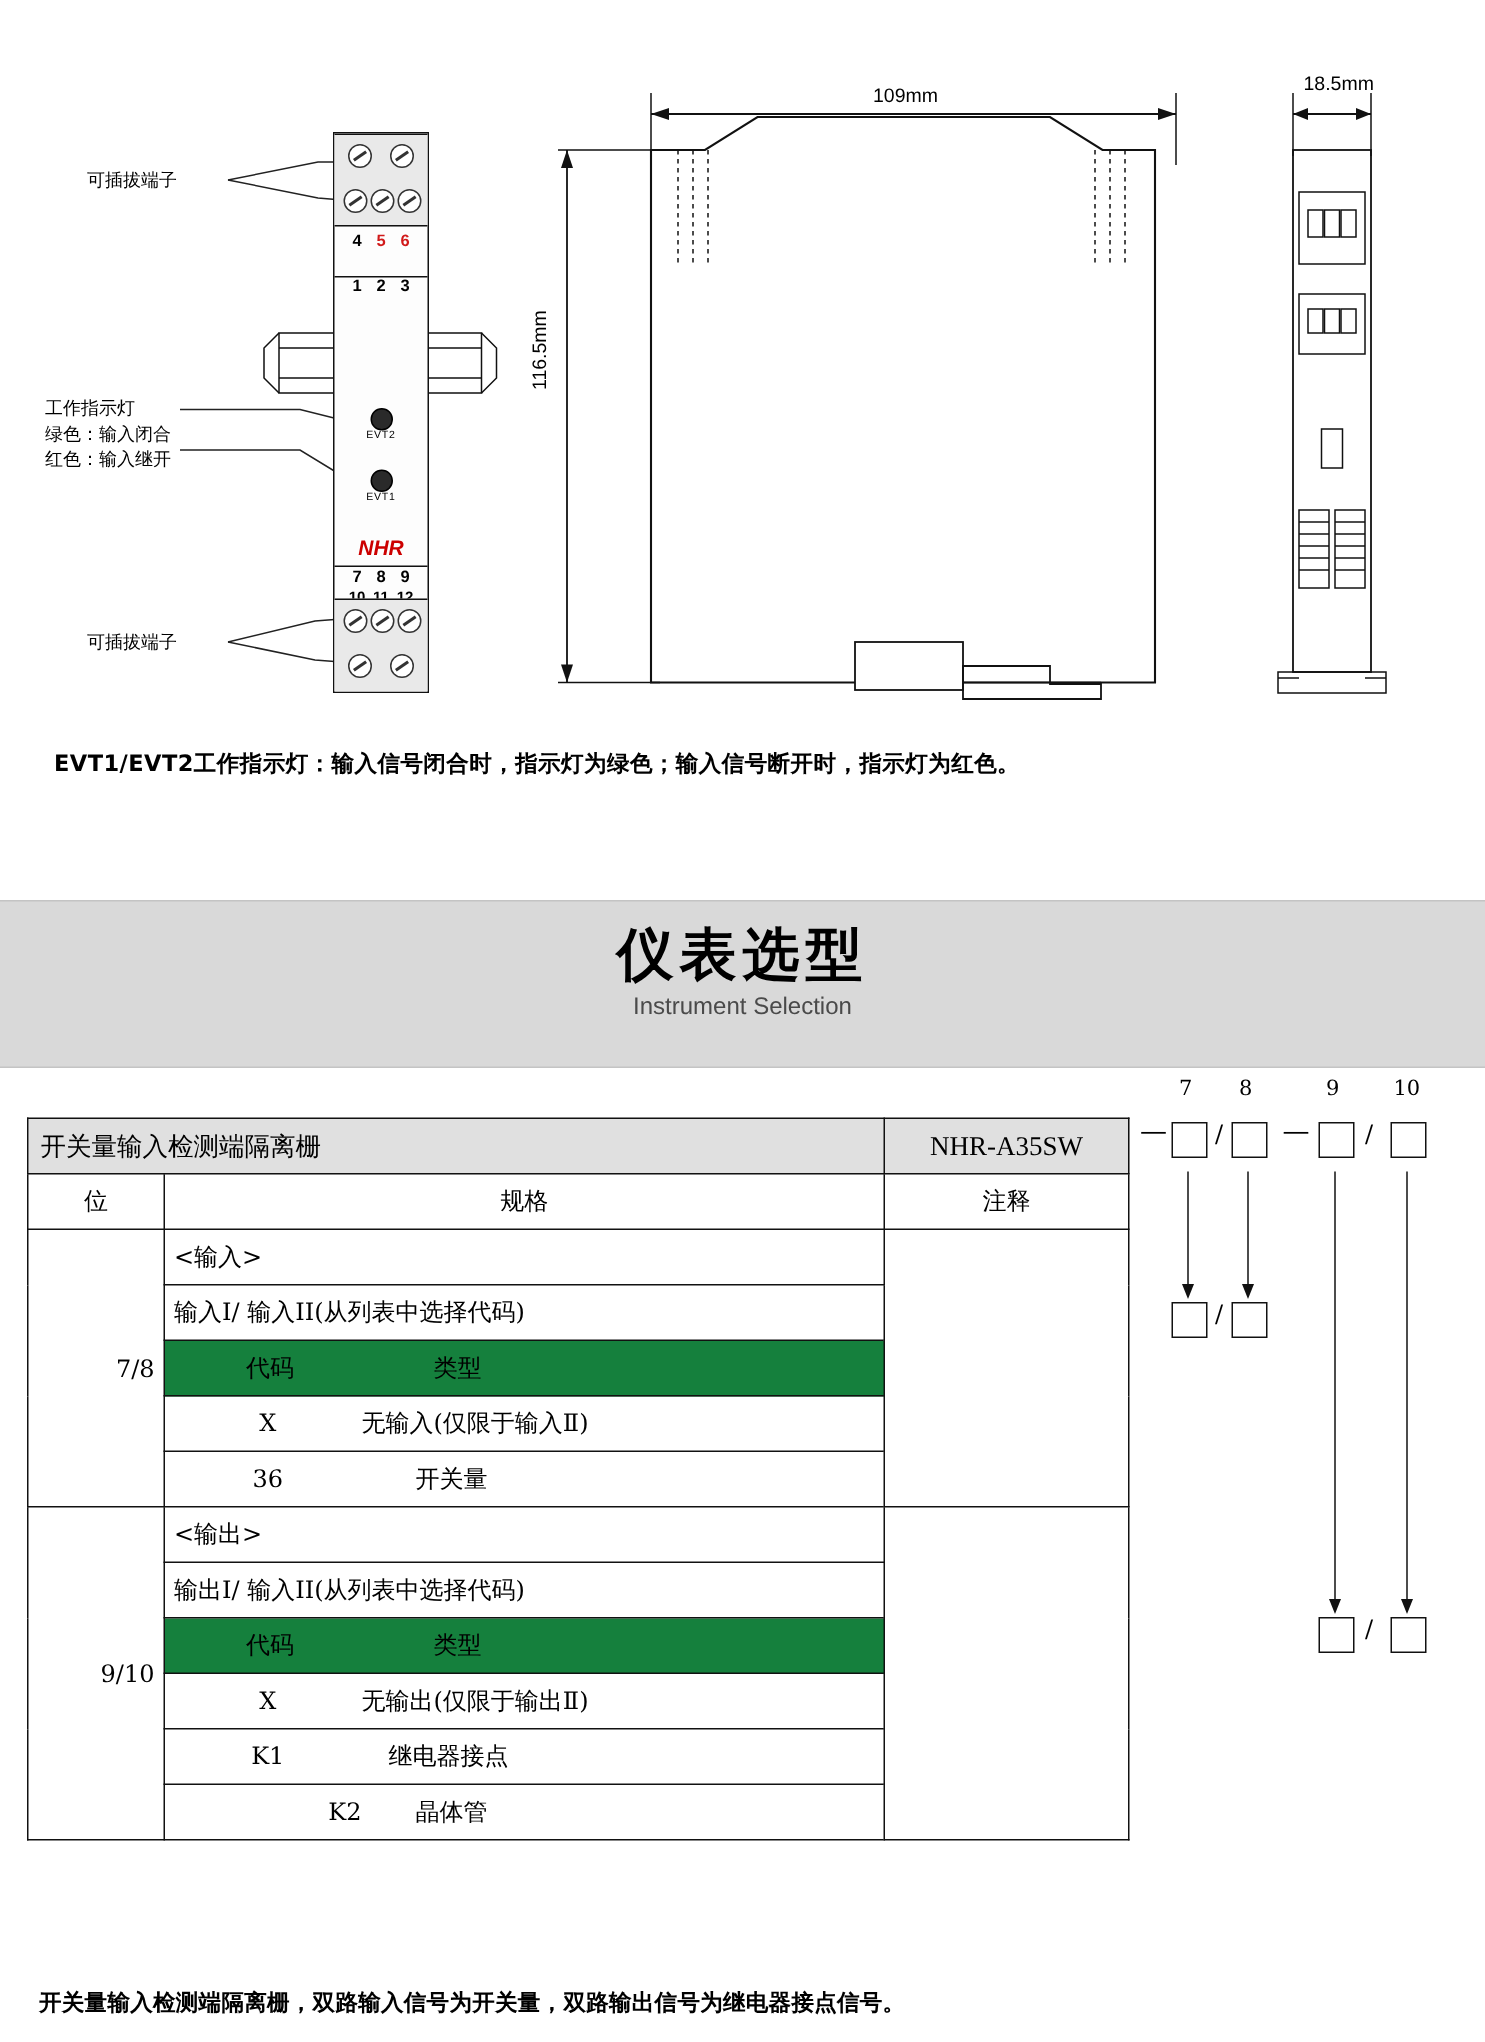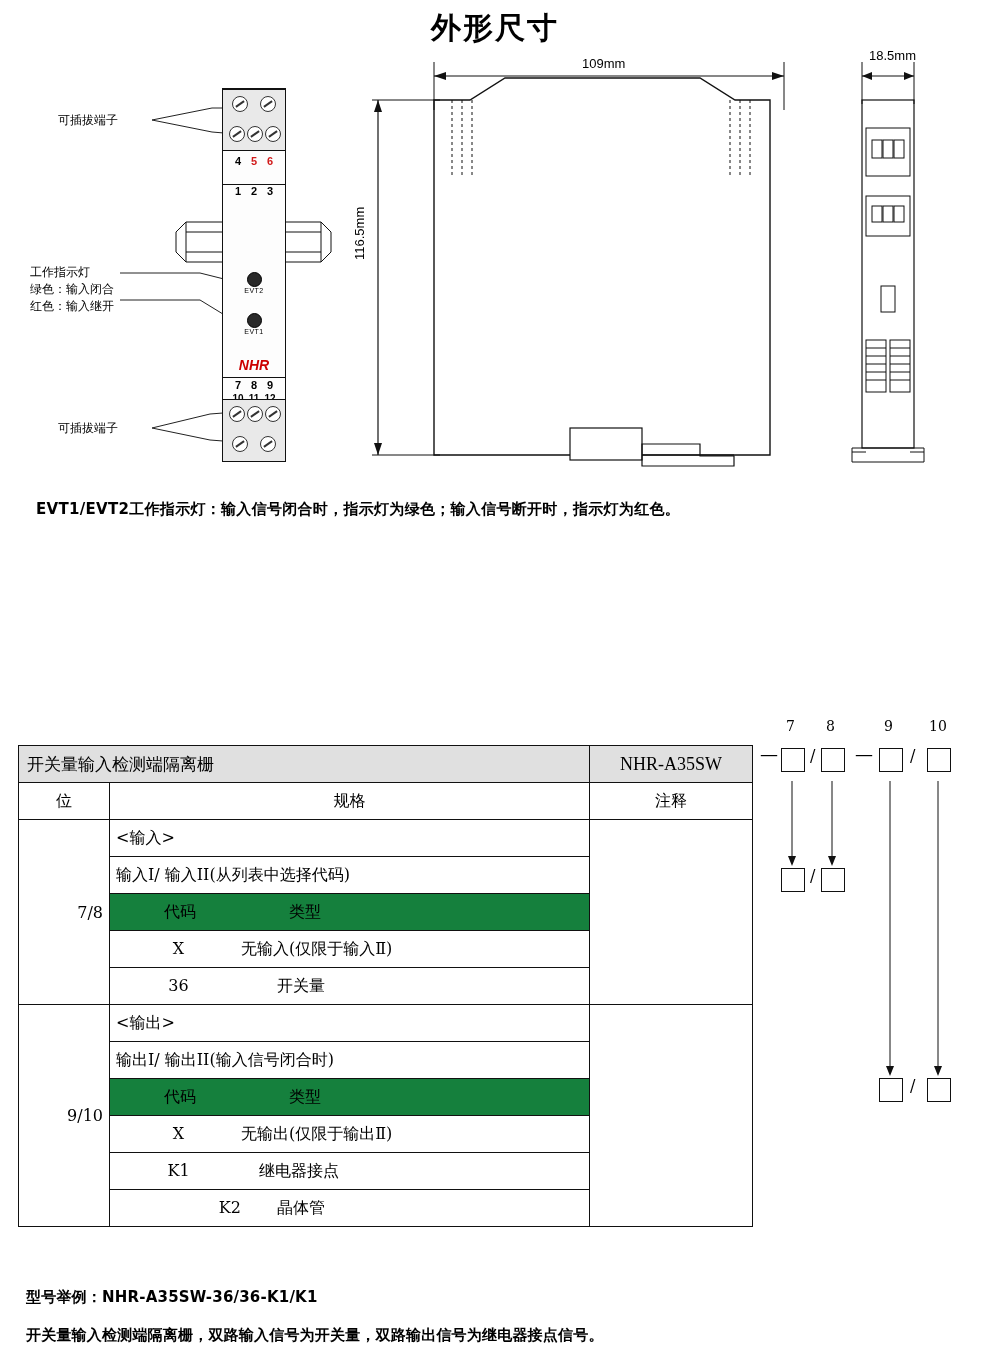--- a/index.html
+++ b/index.html
@@ -224,21 +224,20 @@
   }
   .f1 { top: 1248px; }
   .f2 { top: 1288px; }
   .f3 { top: 1326px; }
 </style>
 </head>
 <body>
 
 <div class="page">
 
-  <div class="title-dim">外形尺寸</div>
 
   <div class="callout" style="left:58px; top:112px;">可插拔端子</div>
   <div class="callout" style="left:30px; top:264px;">工作指示灯</div>
   <div class="callout" style="left:30px; top:281px;">绿色：输入闭合</div>
   <div class="callout" style="left:30px; top:298px;">红色：输入继开</div>
   <div class="callout" style="left:58px; top:420px;">可插拔端子</div>
 
   <svg class="svgwrap" width="990" height="600">
 
     <path d="M152,120 L212,108 L236,108" stroke="#222" fill="none" stroke-width="1"></path>
@@ -356,20 +355,24 @@
       <div class="screw" style="left:6px; top:6px;"></div>
       <div class="screw" style="left:24px; top:6px;"></div>
       <div class="screw" style="left:42px; top:6px;"></div>
       <div class="screw" style="left:9px; top:36px;"></div>
       <div class="screw" style="left:37px; top:36px;"></div>
     </div>
   </div>
 
   <div class="note note1">EVT1/EVT2工作指示灯：输入信号闭合时，指示灯为绿色；输入信号断开时，指示灯为红色。</div>
 
+  <div class="banner">
+    <div class="banner-cn">仪表选型</div>
+    <div class="banner-en">Instrument Selection</div>
+  </div>
 
   <table class="sel">
     <tbody>
         <tr class="hdr-row">
       <td class="left" colspan="2">开关量输入检测端隔离栅</td>
       <td class="model" style="width:150px;">NHR-A35SW</td>
     </tr>
     <tr class="colhdr">
       <td class="cc" style="width:78px;">位</td>
       <td class="cc">规格</td>
@@ -399,21 +402,21 @@
         <span style="display:inline-block;width:125px;text-align:center;">36</span><span style="padding-left:36px;">开关量</span>
       </td>
     </tr>
 
     <tr>
       <td class="cc" rowspan="6">9/10</td>
       <td class="lft">&lt;输出&gt;</td>
       <td rowspan="6"></td>
     </tr>
     <tr>
-      <td class="lft2">输出I/ 输出II(输入信号闭合时)</td>
+      <td class="lft2">输出I/ 输入II(从列表中选择代码)</td>
     </tr>
     <tr class="grayrow">
       <td>
         <span class="lft2" style="display:inline-block;width:125px;">代码</span><span>类型</span>
       </td>
     </tr>
     <tr>
       <td>
         <span style="display:inline-block;width:125px;text-align:center;">X</span><span>无输出(仅限于输出Ⅱ)</span>
       </td>
@@ -461,16 +464,15 @@
 
     <div class="mbox" style="left:21px; top:150px;"></div>
     <div class="slash" style="left:50px; top:148px;">/</div>
     <div class="mbox" style="left:61px; top:150px;"></div>
 
     <div class="mbox" style="left:119px; top:360px;"></div>
     <div class="slash" style="left:150px; top:358px;">/</div>
     <div class="mbox" style="left:167px; top:360px;"></div>
   </div>
 
-  <div class="fnote f2">型号举例：NHR-A35SW-36/36-K1/K1</div>
   <div class="fnote f3">开关量输入检测端隔离栅，双路输入信号为开关量，双路输出信号为继电器接点信号。</div>
 
 </div>
 
 </body></html>

